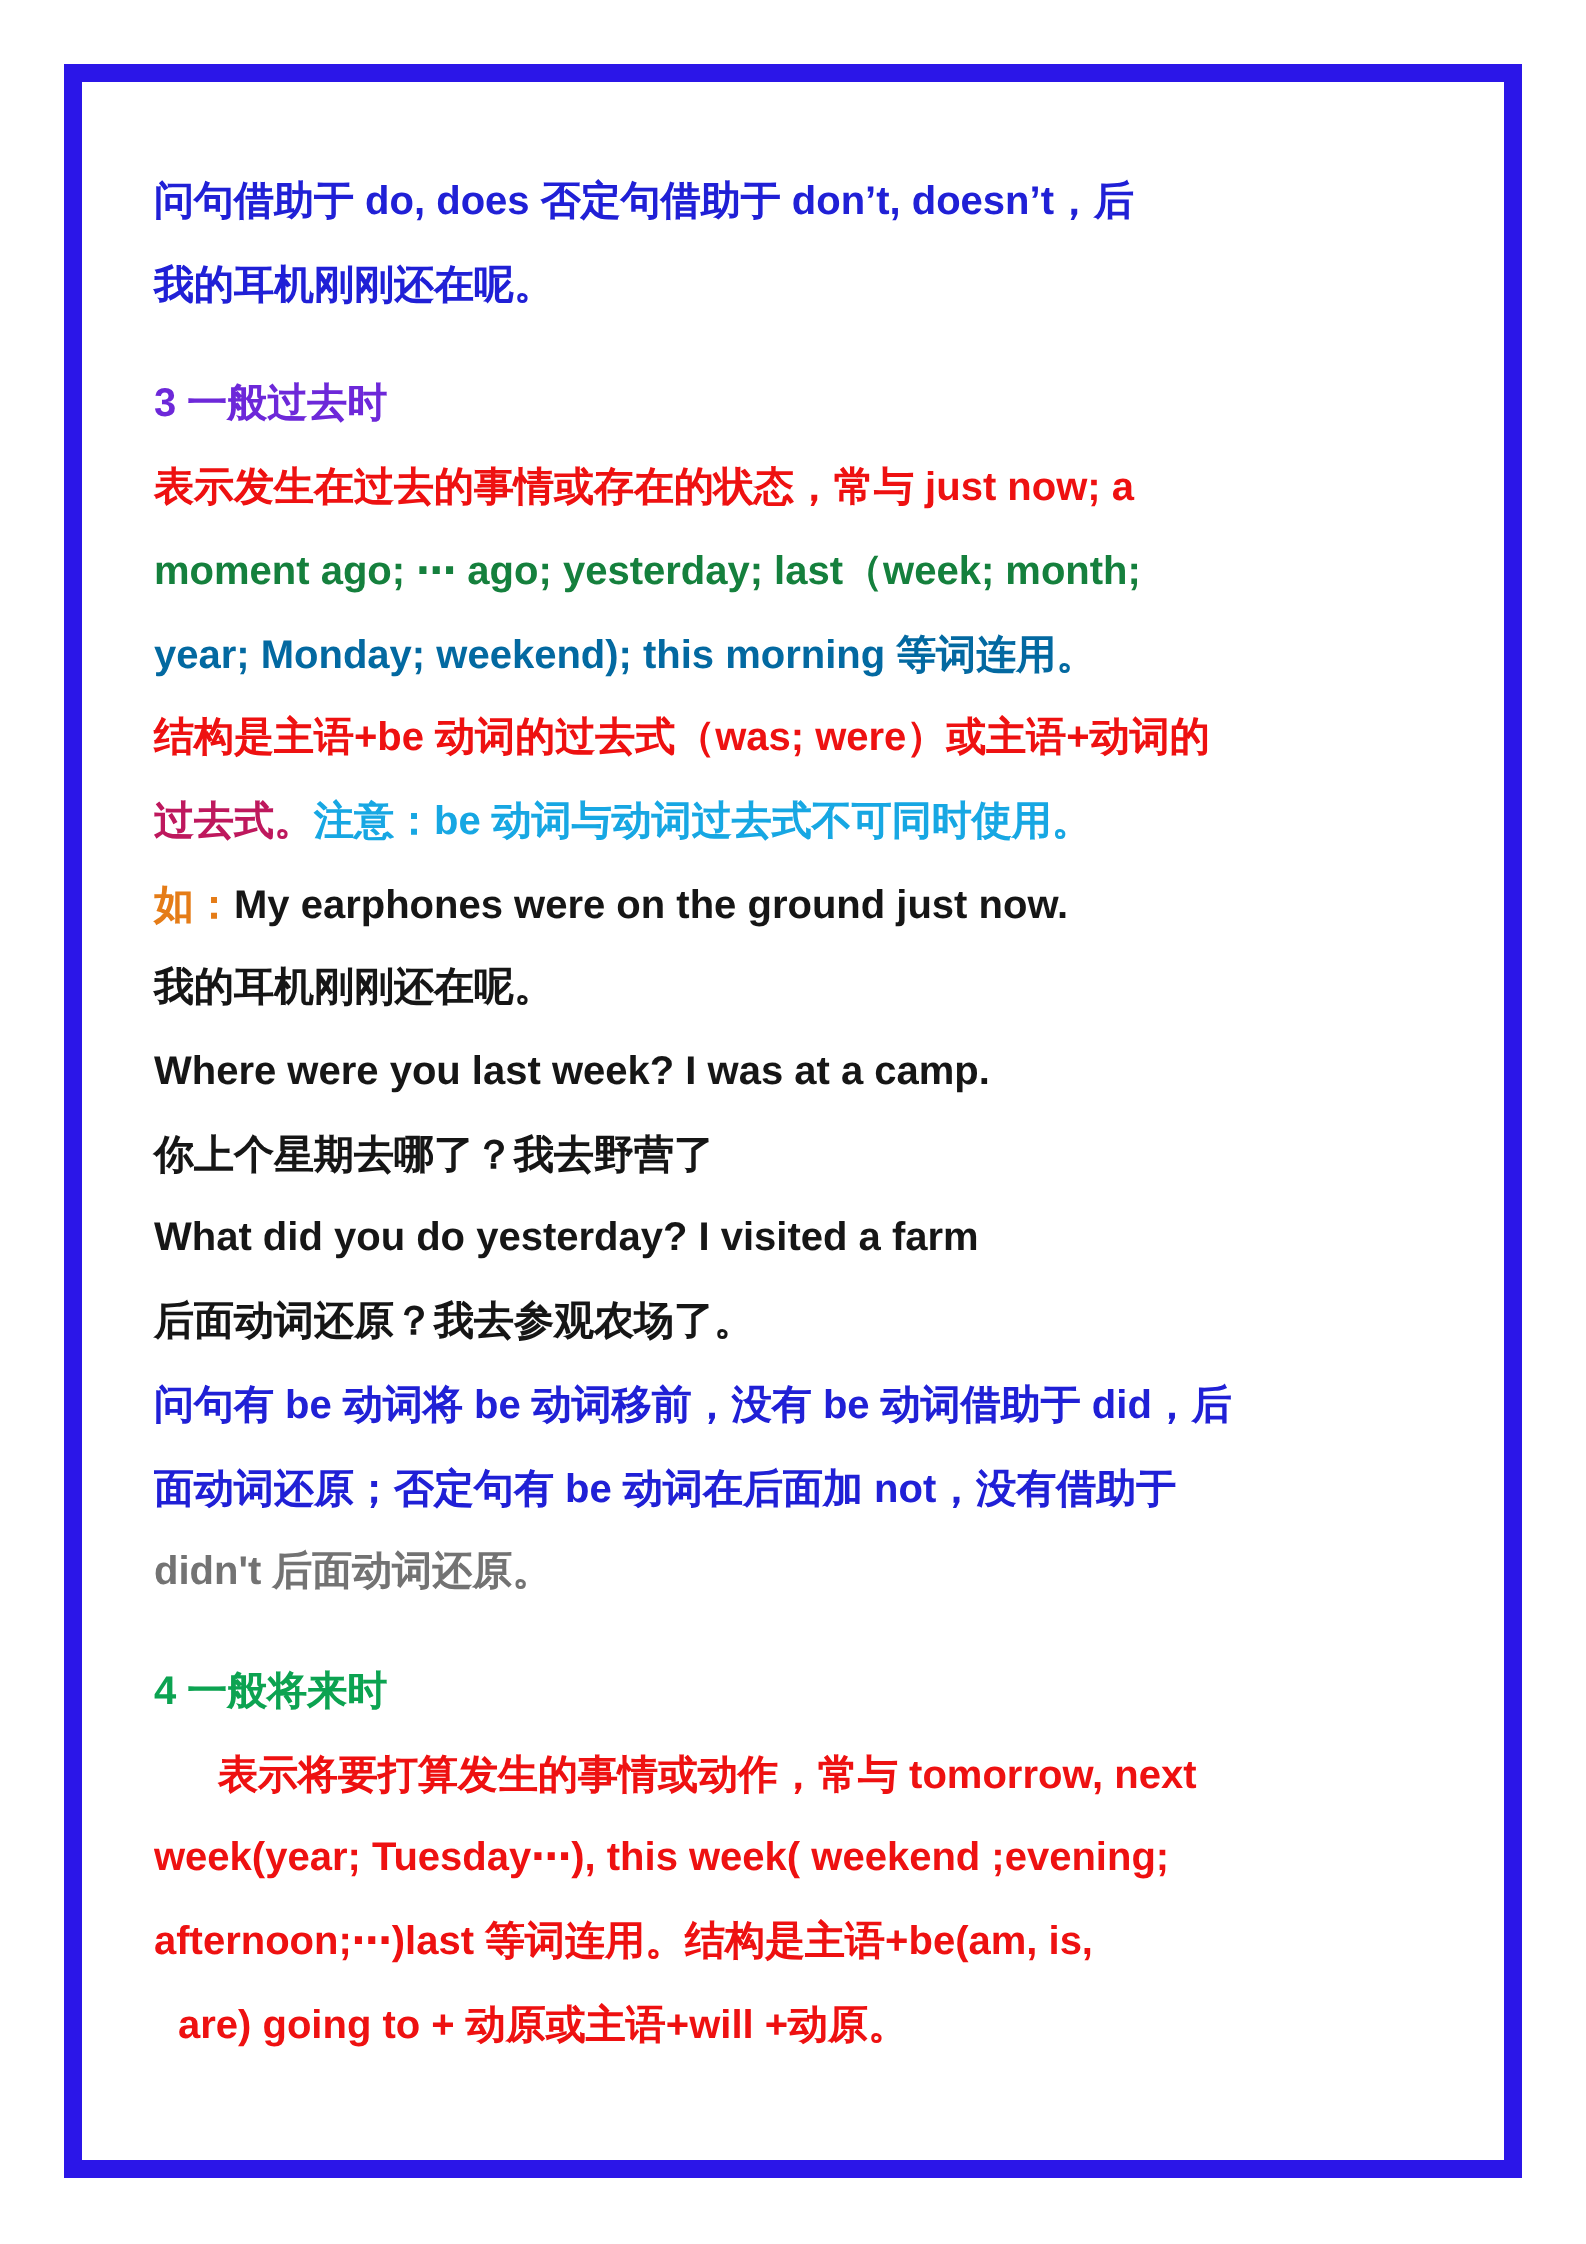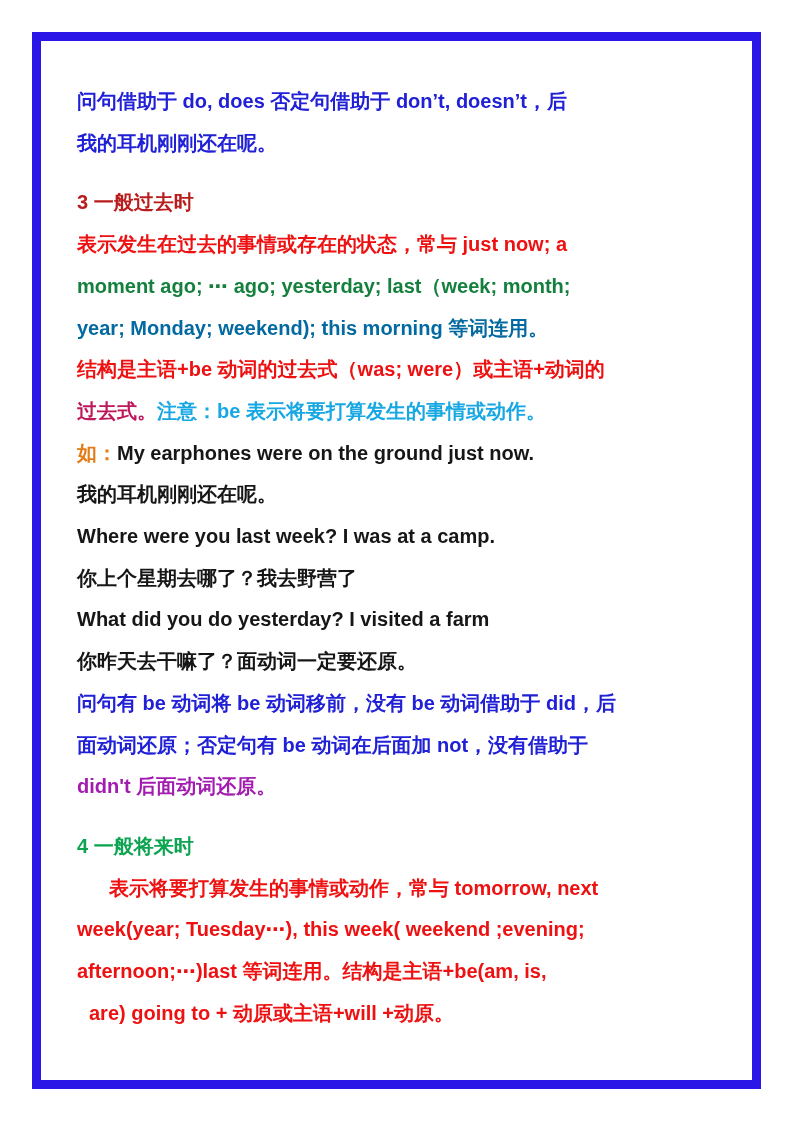--- a/index.html
+++ b/index.html
@@ -43,34 +43,34 @@
   .seg { }
 </style>
 </head>
 <body>
 
 <div class="page">
   <div class="frame" style="border-color: rgb(43, 22, 232);"></div>
   <div class="content">
       <div class="line"><span class="seg" style="color: rgb(32, 32, 214);">问句借助于 do, does 否定句借助于 don’t, doesn’t，后</span></div>
       <div class="line"><span class="seg" style="color: rgb(32, 32, 214);">我的耳机刚刚还在呢。</span></div>
-      <div class="line heading"><span class="seg" style="color: #b91c1c;">3 一般过去时</span></div>
+      <div class="line heading"><span class="seg" style="color: #6d28d9;">3 一般过去时</span></div>
       <div class="line"><span class="seg" style="color: rgb(238, 17, 17);">表示发生在过去的事情或存在的状态，常与 just now; a</span></div>
       <div class="line"><span class="seg" style="color: #15803d;">moment ago; ⋯ ago; yesterday; last（week; month;</span></div>
       <div class="line"><span class="seg" style="color: #0369a1;">year; Monday; weekend); this morning 等词连用。</span></div>
       <div class="line"><span class="seg" style="color: rgb(238, 17, 17);">结构是主语+be 动词的过去式（was; were）或主语+动词的</span></div>
-      <div class="line"><span class="seg" style="color: #be185d;">过去式。</span><span class="seg" style="color: rgb(23, 167, 227);">注意：be 表示将要打算发生的事情或动作。</span></div>
+      <div class="line"><span class="seg" style="color: #be185d;">过去式。</span><span class="seg" style="color: rgb(23, 167, 227);">注意：be 动词与动词过去式不可同时使用。</span></div>
       <div class="line"><span class="seg" style="color: rgb(229, 124, 23);">如：</span><span class="seg" style="color: rgb(22, 22, 22);">My earphones were on the ground just now.</span></div>
       <div class="line"><span class="seg" style="color: rgb(22, 22, 22);">我的耳机刚刚还在呢。</span></div>
       <div class="line"><span class="seg" style="color: rgb(22, 22, 22);">Where were you last week? I was at a camp.</span></div>
       <div class="line"><span class="seg" style="color: rgb(22, 22, 22);">你上个星期去哪了？我去野营了</span></div>
       <div class="line"><span class="seg" style="color: rgb(22, 22, 22);">What did you do yesterday? I visited a farm</span></div>
-      <div class="line"><span class="seg" style="color: rgb(22, 22, 22);">你昨天去干嘛了？面动词一定要还原。</span></div>
+      <div class="line"><span class="seg" style="color: rgb(22, 22, 22);">后面动词还原？我去参观农场了。</span></div>
       <div class="line"><span class="seg" style="color: rgb(32, 32, 214);">问句有 be 动词将 be 动词移前，没有 be 动词借助于 did，后</span></div>
       <div class="line"><span class="seg" style="color: rgb(32, 32, 214);">面动词还原；否定句有 be 动词在后面加 not，没有借助于</span></div>
-      <div class="line"><span class="seg" style="color: #a21caf;">didn't 后面动词还原。</span></div>
+      <div class="line"><span class="seg" style="color: #737373;">didn't 后面动词还原。</span></div>
       <div class="line heading"><span class="seg" style="color: rgb(12, 163, 81);">4 一般将来时</span></div>
       <div class="line"><span class="seg" style="color: rgb(238, 17, 17); margin-left: 32px;">表示将要打算发生的事情或动作，常与 tomorrow, next</span></div>
       <div class="line"><span class="seg" style="color: rgb(238, 17, 17);">week(year; Tuesday⋯), this week( weekend ;evening;</span></div>
       <div class="line"><span class="seg" style="color: rgb(238, 17, 17);">afternoon;⋯)last 等词连用。结构是主语+be(am, is,</span></div>
       <div class="line"><span class="seg" style="color: rgb(238, 17, 17); margin-left: 12px;">are) going to + 动原或主语+will +动原。</span></div>
     </div>
 </div>
 
 </body></html>

